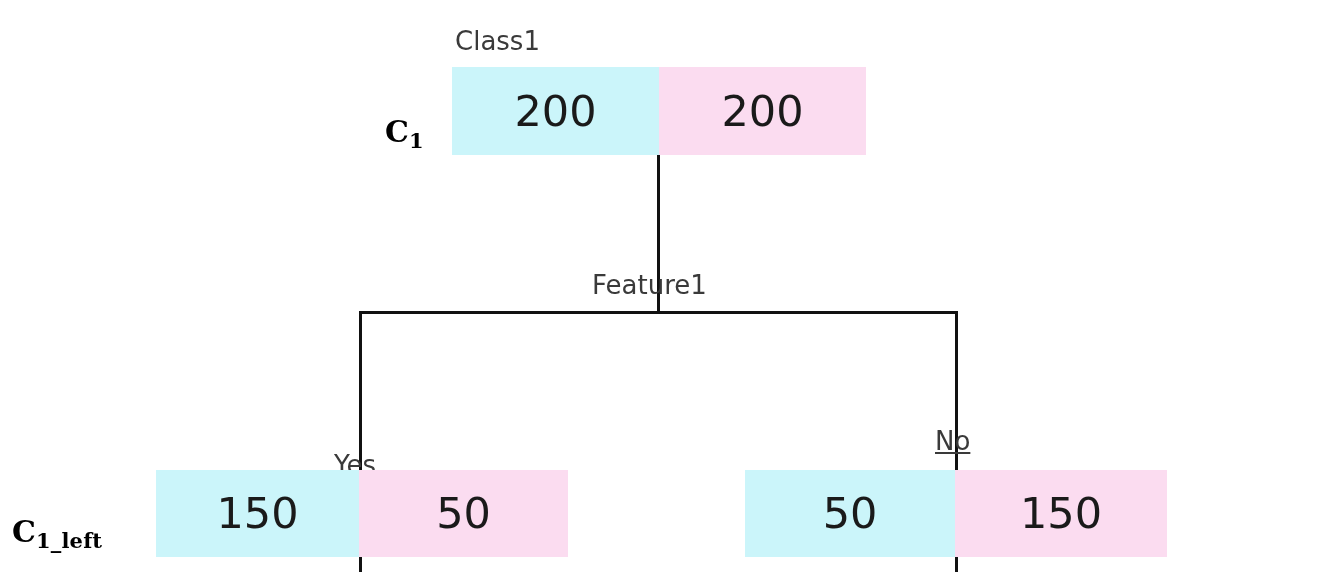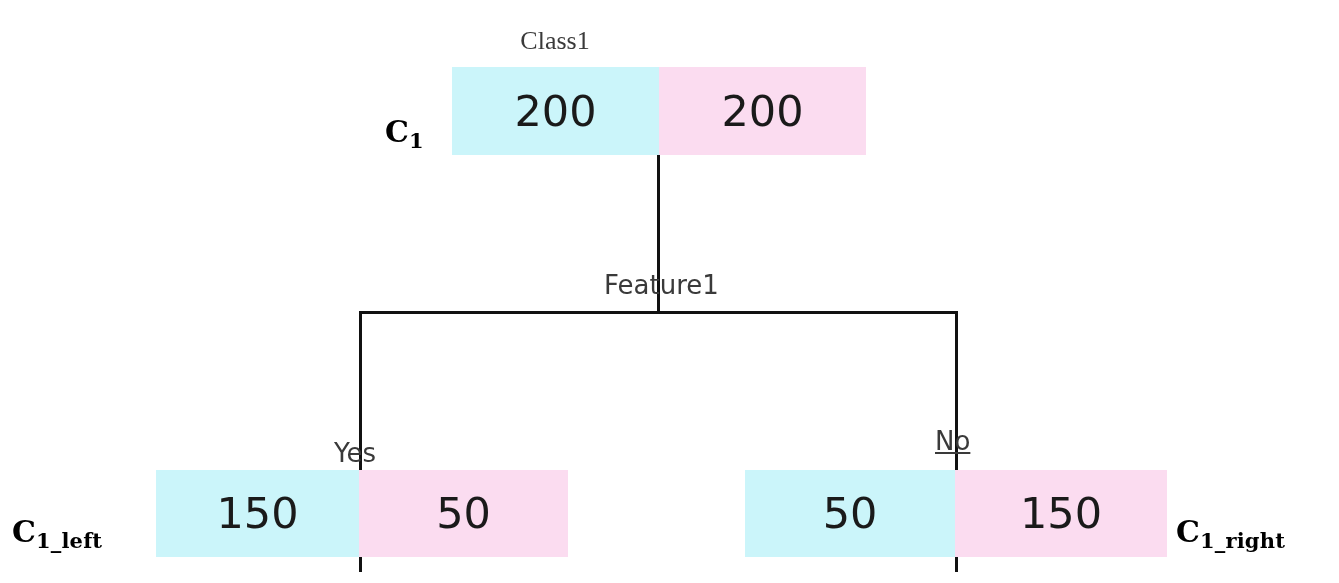--- a/index.html
+++ b/index.html
@@ -59,24 +59,23 @@
     height: 87px;
   }
   #right-leaf .cell.class1 { width: 210px; height: 87px; font-size: 43px; }
   #right-leaf .cell.class2 { width: 212px; height: 87px; font-size: 43px; }
 
   
   .col-header {
     position: absolute;
     font-size: 26px;
     color: #3a3a3a;
-    text-align: center;
+    text-align: left;
     line-height: 1;
     white-space: nowrap;
-    font-family: Liberation Serif, serif;
   }
   #header-class1 { left: 455px; top: 28px; width: 200px; }
   #header-class2 { left: 662px; top: 28px; width: 200px; }
 
   
   .node-label {
     position: absolute;
     font-family: "DejaVu Serif", serif;
     font-weight: bold;
     font-size: 30px;
@@ -115,22 +114,22 @@
 
   
   .edge-label {
     position: absolute;
     font-size: 26px;
     color: #3a3a3a;
     line-height: 1;
     white-space: nowrap;
     background: transparent;
   }
-  #edge-feature1 { left: 592px; top: 272px; margin-left: 12px; }
-  #edge-yes      { left: 334px; top: 440px; }
+  #edge-feature1 { left: 592px; top: 272px; }
+  #edge-yes      { left: 334px; top: 452px; }
   #edge-no       { left: 935px; top: 428px; text-decoration: underline; }
 </style>
 </head>
 <body>
 
 <div id="canvas">
 
   <div class="col-header" id="header-class1">Class1</div>
 
   <div class="node-label" id="label-root">
@@ -158,17 +157,14 @@
   <div class="node" id="left-leaf">
     <div class="cell class1">150</div>
     <div class="cell class2">50</div>
   </div>
 
   <div class="node" id="right-leaf">
     <div class="cell class1">50</div>
     <div class="cell class2">150</div>
   </div>
 
-  <div class="node-label" id="label-right-leaf">
-    <span>C</span><span class="sub">1_right</span>
-  </div>
 
 </div>
 
 </body></html>

